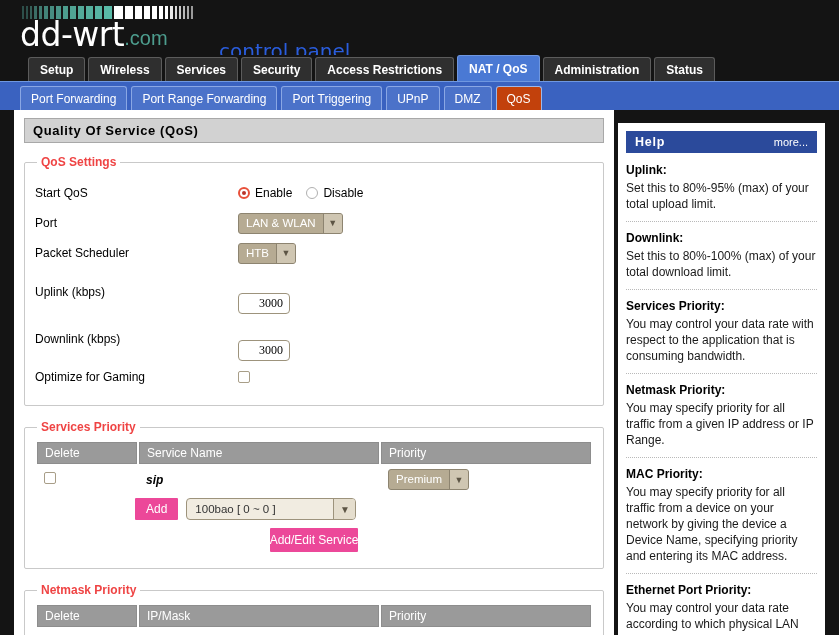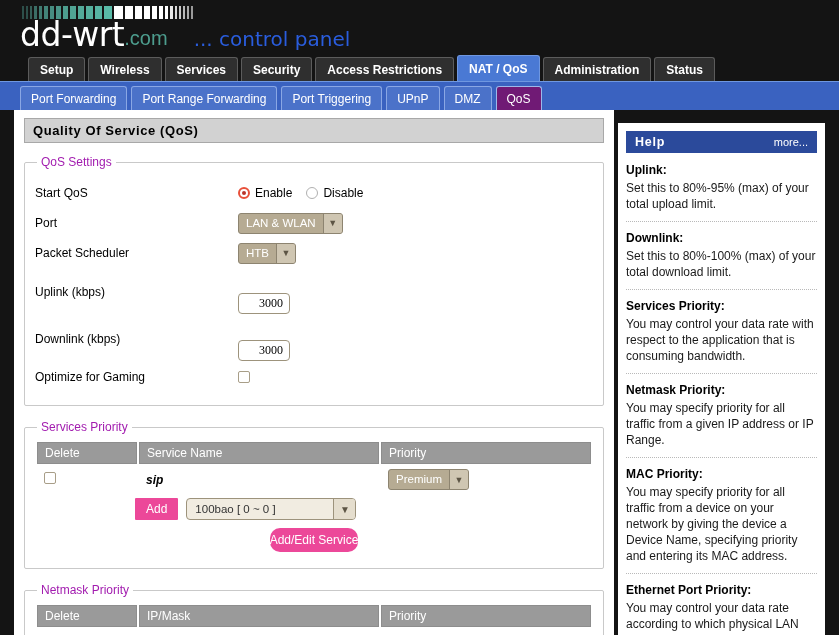--- a/index.html
+++ b/index.html
@@ -25,21 +25,21 @@
     font-family: "DejaVu Sans", sans-serif;
     font-size: 33px; color: #ffffff; letter-spacing: -0.5px; line-height: 1;
     font-weight: 400;
   }
   .logo-com {
     font-family: Liberation Sans, sans-serif;
     font-size: 20px; color: #4d9d8e; line-height: 1; margin-left: 0px; position: relative; top: 4px;
   }
   .logo-panel {
     font-family: "DejaVu Sans", sans-serif;
-    font-size: 20px; color: #2a5ddd; line-height: 1; margin-left: 26px; position: relative; top: 5px;
+    font-size: 20px; color: #2a5ddd; line-height: 1; margin-left: 26px; position: relative; top: 17px;
   }
   .hdr-info { position: absolute; right: 8px; top: 6px; text-align: right; color: #ffffff; font-size: 11px; line-height: 15px; }
   .hdr-info div { white-space: nowrap; }
   .wanip-box { display: inline-block; width: 82px; height: 14px; background: #000; vertical-align: middle; margin-left: 3px; }
 
   
   #maintabs { position: relative; height: 26px; padding-left: 28px; background: #141414; }
   #maintabs .tab {
     display: inline-block; height: 24px; line-height: 24px;
     padding: 0 11px; margin-right: 3px;
@@ -62,21 +62,21 @@
     border-top: 1px solid #6f97e0;
   }
   #subtabs .stab {
     display: inline-block; height: 25px; line-height: 24px;
     padding: 0 10px; margin-right: 4px;
     background: #4b72c9; color: #ffffff;
     font-size: 12px; border: 1px solid #8aa7e4; border-bottom: none;
     border-radius: 3px 3px 0 0;
     vertical-align: bottom; cursor: pointer;
   }
-  #subtabs .stab.active { background: #701a75; border-color: #9db8ea; }
+  #subtabs .stab.active { background: #c2410c; border-color: #9db8ea; }
 
   
   #bodywrap { position: relative; height: 525px; background: #141414; }
   #content {
     position: absolute; left: 14px; top: 0; width: 600px; height: 525px;
     background: #ffffff; padding: 8px 10px 0 10px; overflow: hidden;
   }
   #helpcol {
     position: absolute; left: 618px; top: 13px; width: 207px; height: 525px;
     background: #ffffff; padding: 8px 8px 0 8px; overflow: hidden;
@@ -88,21 +88,21 @@
     font-size: 13px; font-weight: bold; color: #000;
     padding: 4px 8px; letter-spacing: 0.6px; margin-bottom: 12px;
   }
 
   
   fieldset {
     border: 1px solid #c9c9c9; border-radius: 2px;
     margin: 0 0 14px 0; padding: 8px 10px 12px 10px;
   }
   legend {
-    font-size: 12px; font-weight: normal; color: #a21caf;
+    font-size: 12px; font-weight: bold; color: #ef4444;
     padding: 0 4px; margin-left: 2px;
   }
 
   .row { display: flex; align-items: center; min-height: 28px; margin: 2px 0; }
   .row .lbl { width: 203px; font-size: 12px; color: #000; }
   .row .ctl { flex: 1; display: flex; align-items: center; }
 
   
   .ddsel {
     display: inline-flex; align-items: stretch; height: 21px;
@@ -158,21 +158,21 @@
     border-radius: 2px; display: inline-block; cursor: pointer;
   }
 
   
   .btn-blue {
     background: #ec4899; color: #fff; border: none;
     font-family: "Liberation Sans", sans-serif; font-size: 12px;
     padding: 4px 10px; cursor: pointer; border-radius: 1px;
   }
   .btn-add { padding: 4px 11px; }
-  .btn-wide { padding: 5px 0; border-radius: 10px; }
+  .btn-wide { padding: 5px 0; }
 
   
   table.dtab { width: 100%; border-collapse: separate; border-spacing: 2px 0; }
   table.dtab th {
     background: #9a9a9a; color: #ffffff; text-align: left;
     font-weight: normal; font-size: 12px; padding: 3px 7px;
     border: 1px solid #8d8d8d;
   }
   table.dtab td { padding: 5px 7px; font-size: 12px; vertical-align: middle; }
   .svc-name { font-style: italic; font-weight: bold; font-size: 12px; }

